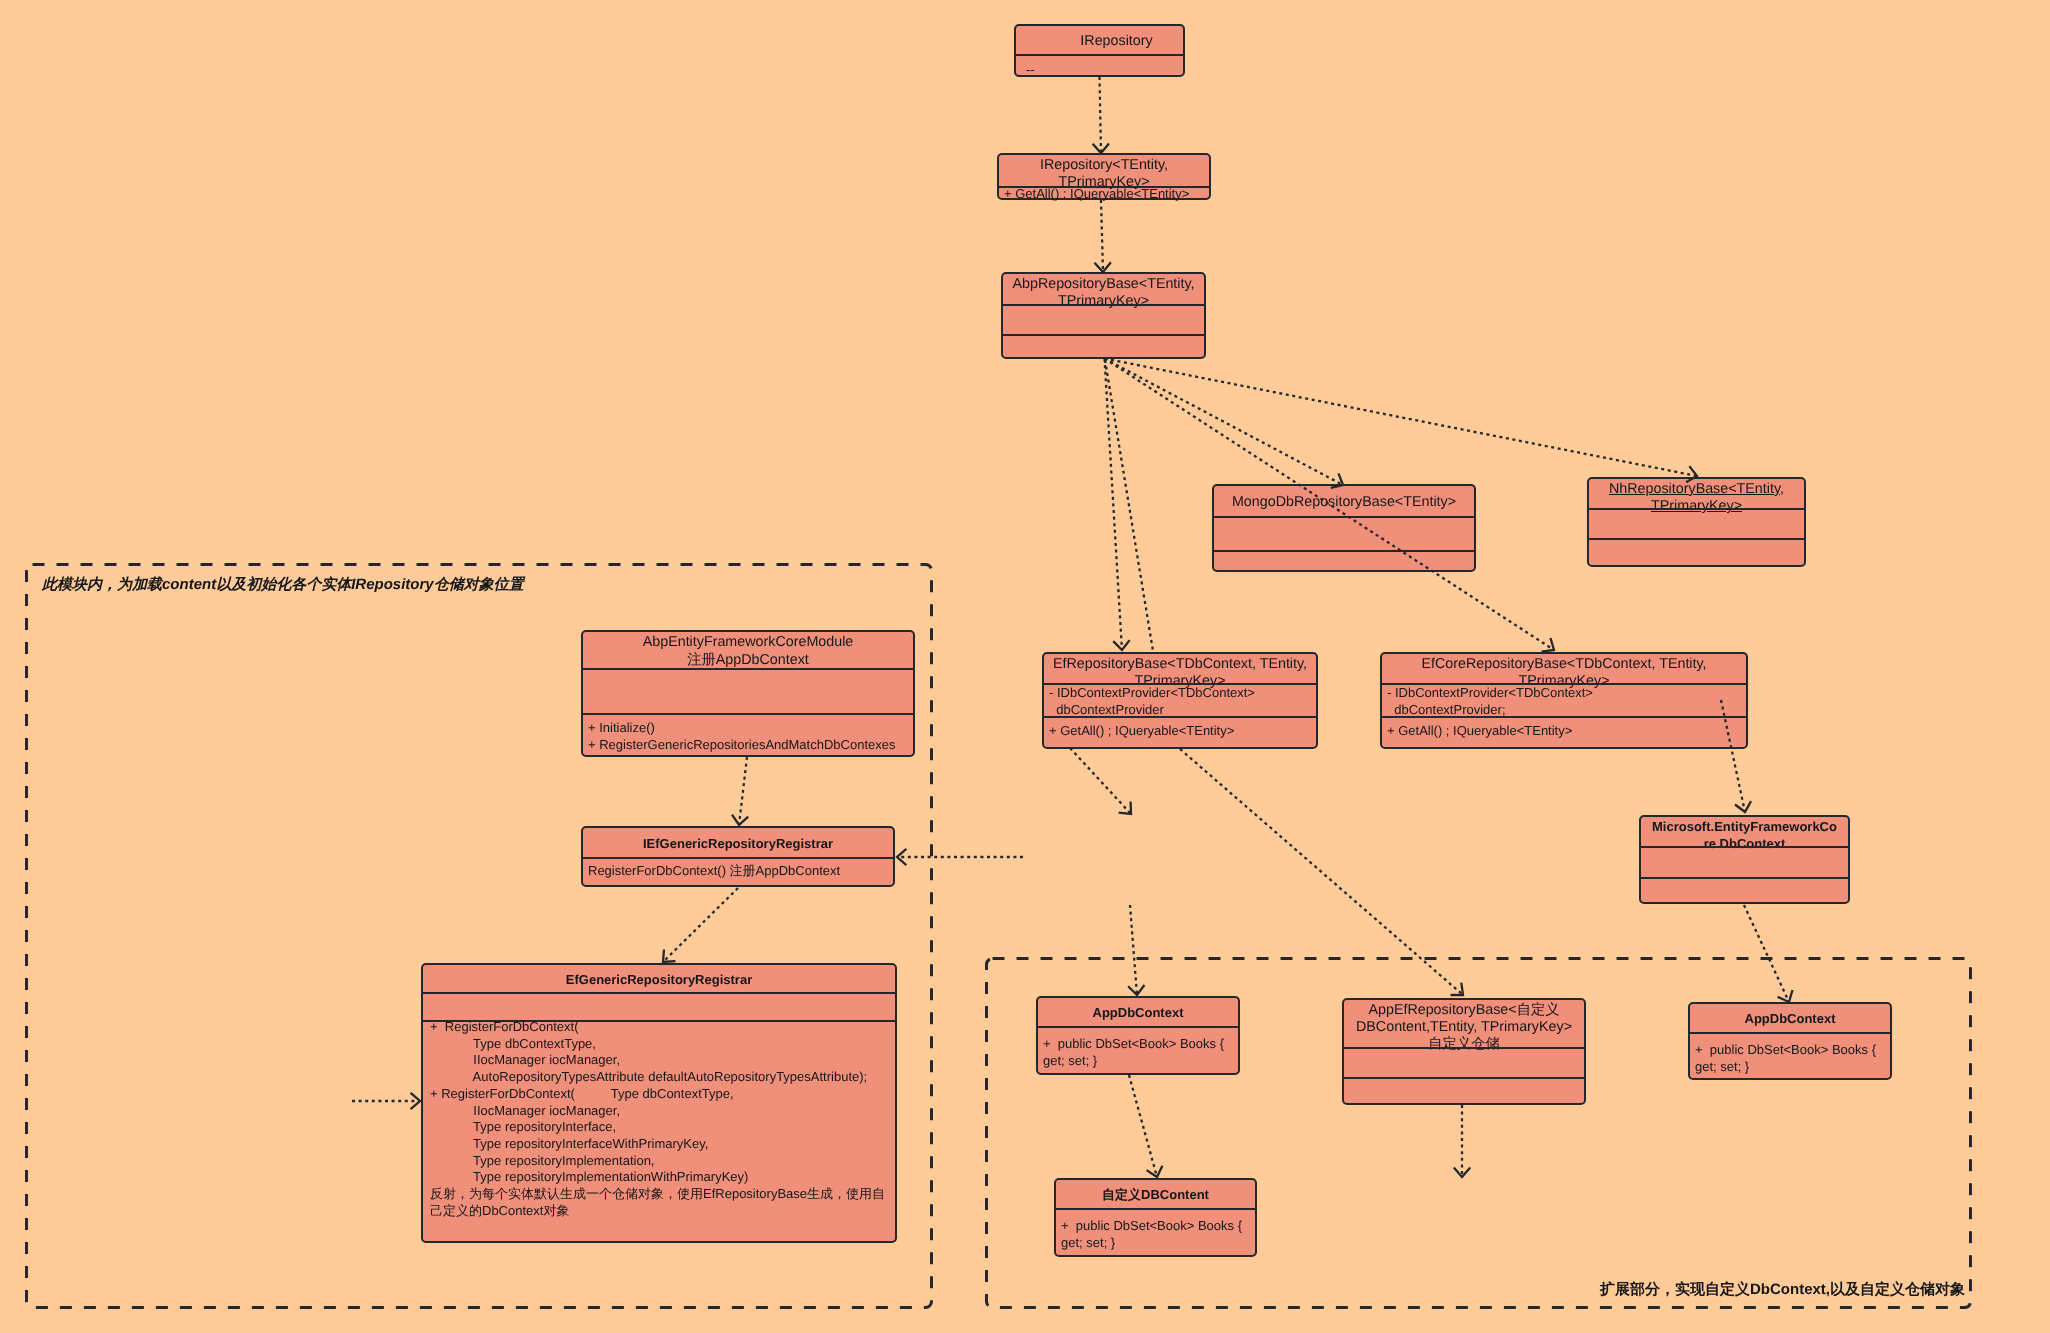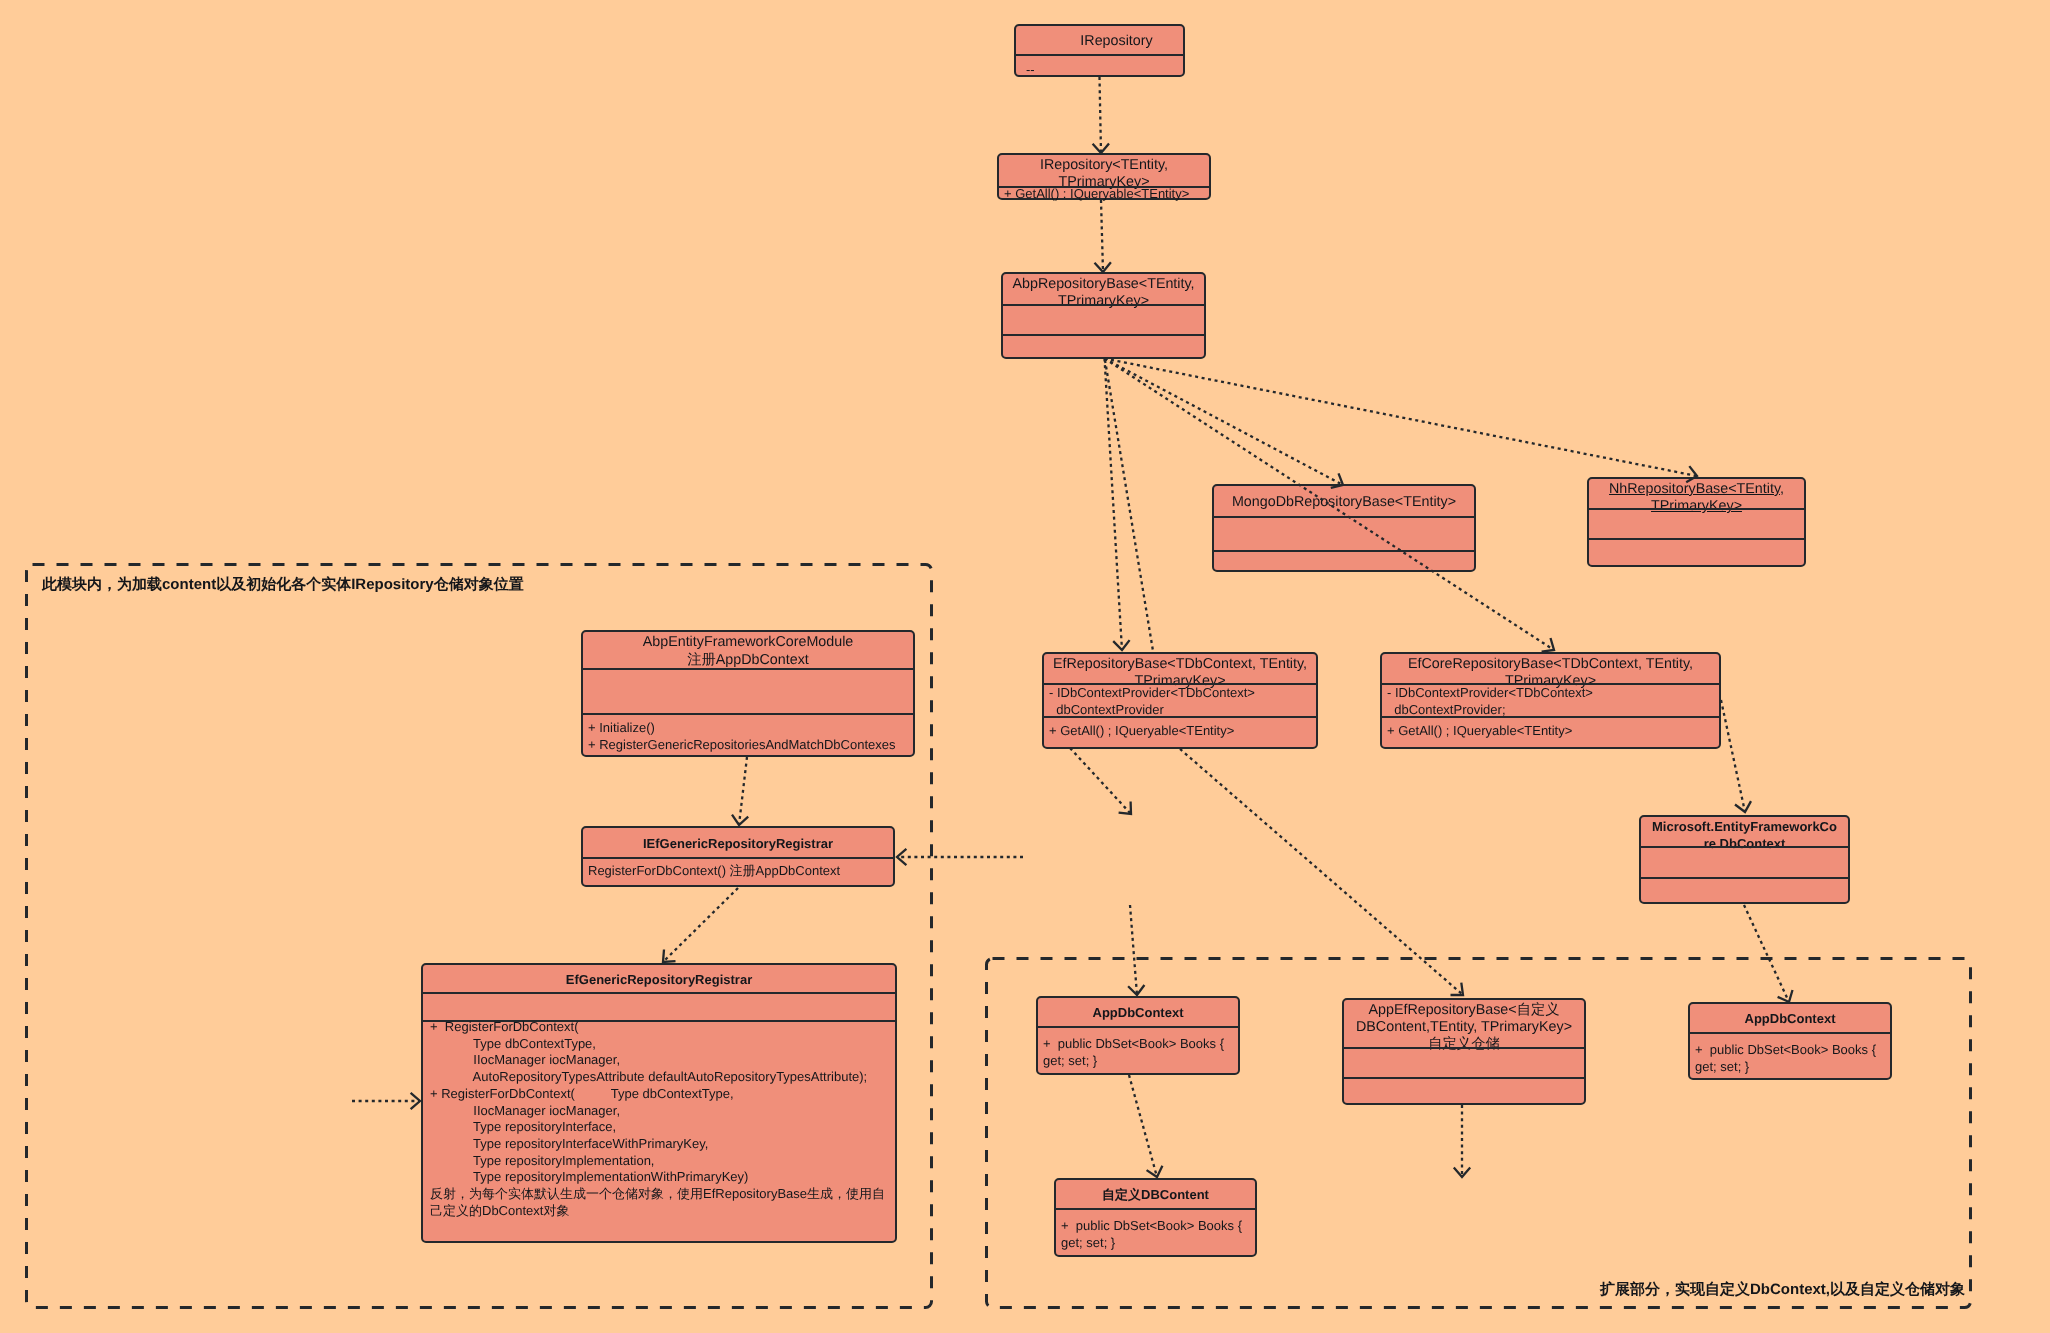--- a/index.html
+++ b/index.html
@@ -61,21 +61,21 @@
   <path d="M 664.0 949.5 L 663.0 962.0 L 675.5 961.2" fill="none" stroke="#24282c" stroke-width="2.3" stroke-linecap="butt" stroke-linejoin="miter"></path>
   <polyline points="352,1101 420,1101" fill="none" stroke="#24282c" stroke-width="2.3" stroke-dasharray="3 3.6" stroke-linecap="butt"></polyline>
   <path d="M 410.6 1109.2 L 420.0 1101.0 L 410.6 1092.8" fill="none" stroke="#24282c" stroke-width="2.3" stroke-linecap="butt" stroke-linejoin="miter"></path>
   <polyline points="1023,857 897,857" fill="none" stroke="#24282c" stroke-width="2.3" stroke-dasharray="3 3.6" stroke-linecap="butt"></polyline>
   <path d="M 906.4 848.8 L 897.0 857.0 L 906.4 865.2" fill="none" stroke="#24282c" stroke-width="2.3" stroke-linecap="butt" stroke-linejoin="miter"></path>
 </svg>
 <svg id="pkgs" viewBox="0 0 2050 1333" width="2050" height="1333">
   <rect x="26.5" y="564.5" width="905" height="743" rx="6" ry="6" fill="none" stroke="#24282c" stroke-width="3" stroke-dasharray="12 12"></rect>
   <rect x="986.5" y="958.5" width="984" height="349" rx="6" ry="6" fill="none" stroke="#24282c" stroke-width="3" stroke-dasharray="12 12"></rect>
 </svg>
-  <div class="pkg-label" style="left:42px;top:576px;">此模块内，为加载content以及初始化各个实体IRepository仓储对象位置</div>
+  <div class="pkg-label" style="left:42px;top:576px;font-style:italic;">此模块内，为加载content以及初始化各个实体IRepository仓储对象位置</div>
   <div class="pkg-label" style="left:1600px;top:1281px;">扩展部分，实现自定义DbContext,以及自定义仓储对象</div>
   <div class="cls" style="left:1014px;top:24px;width:171px;height:53px;">
     <div class="hdr" style="top:6.9px;padding-left:34px;">
         <span class="ln">IRepository</span>
       </div>
     <div class="sep" style="top:27.9px;"></div>
     <div class="sec" style="top:36.0px;height:13.0px;padding-left:10px;">
         <span class="ln">--</span>
       </div>
   </div>
@@ -120,21 +120,21 @@
     <div class="sep" style="top:28.9px;"></div>
     <div class="sec" style="top:31.0px;height:32.0px;">
         <span class="ln">- IDbContextProvider&lt;TDbContext&gt;</span>
         <span class="ln">  dbContextProvider</span>
       </div>
     <div class="sep" style="top:62.0px;"></div>
     <div class="sec" style="top:69.0px;height:24.0px;">
         <span class="ln">+ GetAll() ; IQueryable&lt;TEntity&gt;</span>
       </div>
   </div>
-  <div class="cls" style="left:1380px;top:652px;width:341px;height:97px;">
+  <div class="cls" style="left:1380px;top:652px;width:368px;height:97px;">
     <div class="hdr" style="top:2.0px;">
         <span class="ln">EfCoreRepositoryBase&lt;TDbContext, TEntity,</span>
         <span class="ln">TPrimaryKey&gt;</span>
       </div>
     <div class="sep" style="top:28.9px;"></div>
     <div class="sec" style="top:31.0px;height:32.0px;">
         <span class="ln">- IDbContextProvider&lt;TDbContext&gt;</span>
         <span class="ln">  dbContextProvider;</span>
       </div>
     <div class="sep" style="top:62.0px;"></div>

